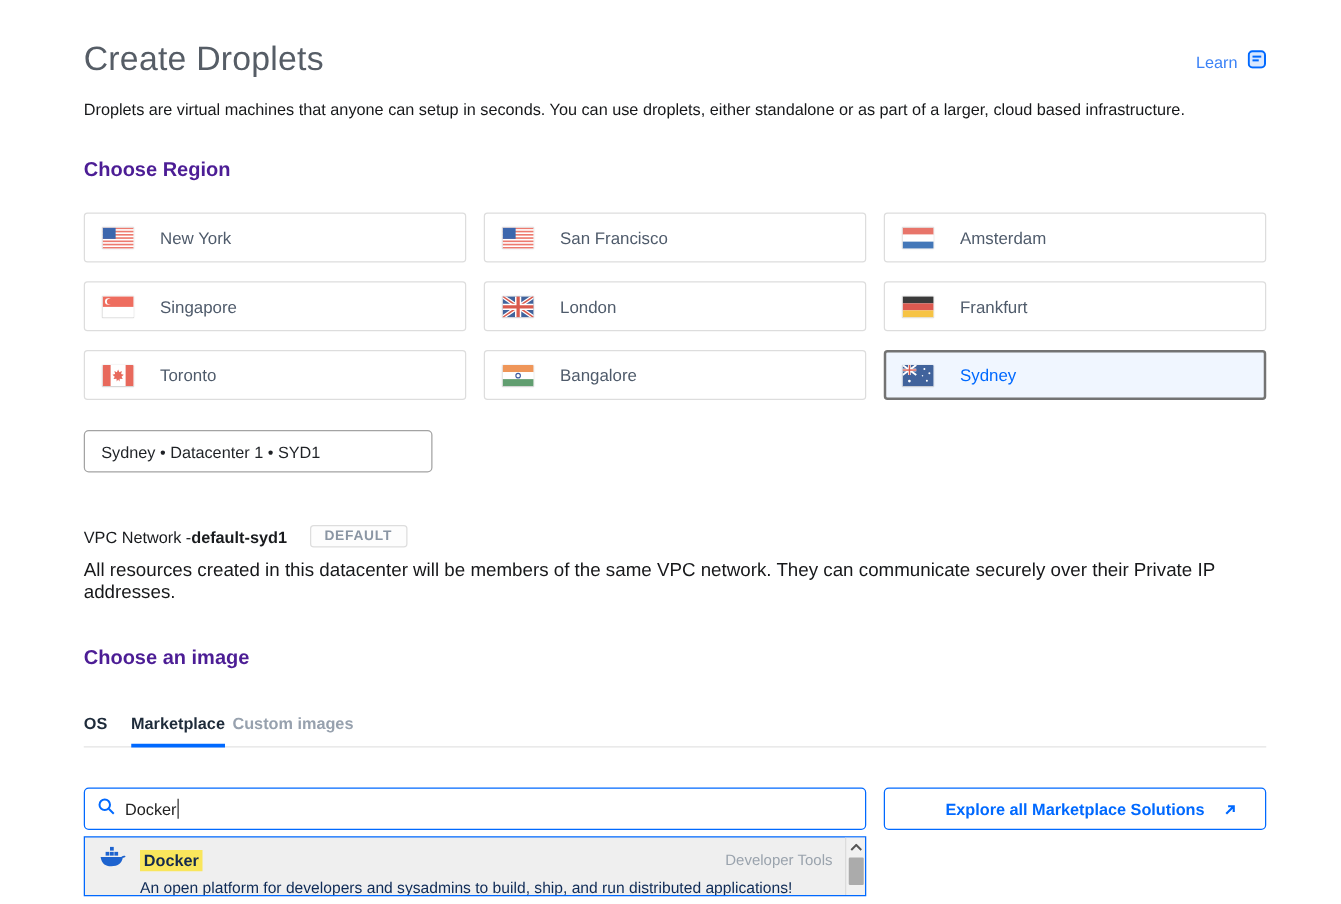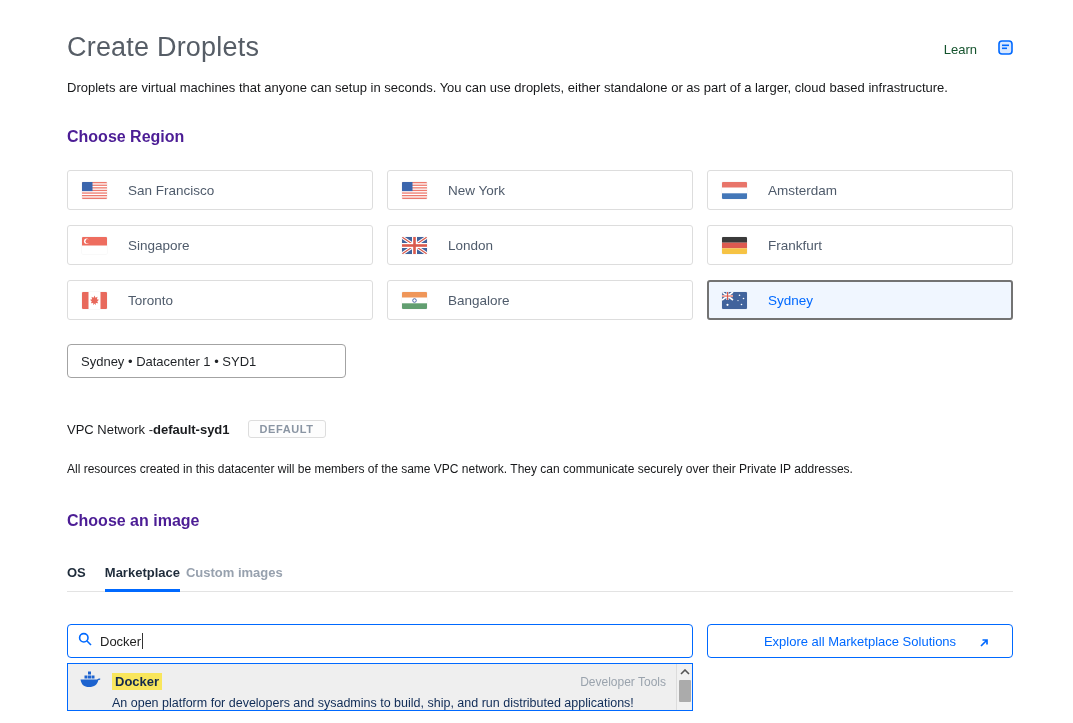--- a/index.html
+++ b/index.html
@@ -3,21 +3,21 @@
 <meta charset="utf-8">
 <style>
   * { margin:0; padding:0; box-sizing:border-box; }
   html,body { width:1073px; height:723px; background:#fff; overflow:hidden;
     font-family:"Liberation Sans", sans-serif; color:#1c2430; }
   .page { padding:0 60px 0 67px; position:relative; width:1073px; height:723px; }
 
   
   .header-row { display:flex; justify-content:space-between; align-items:flex-start; padding-top:32px; }
   .page-title { font-size:27px; font-weight:300; color:#565d66; letter-spacing:.2px; }
-  .learn-link { display:flex; align-items:center; gap:21px; margin-top:8px; color:#14532d; font-size:13px; cursor:pointer; text-decoration:none; }
+  .learn-link { display:flex; align-items:center; gap:8px; margin-top:8px; color:#3b82f6; font-size:13px; cursor:pointer; text-decoration:none; }
   .subtitle { margin-top:17px; font-size:13px; color:#17181a; }
 
   
   .section-heading { font-size:16px; font-weight:bold; color:#4c1d95; }
 
   
   .region-heading { margin-top:33px; }
   .region-grid { margin-top:24px; display:grid; grid-template-columns:repeat(3,1fr); column-gap:14px; row-gap:15px; }
   .region-card { height:40px; border:1px solid #ddd; border-radius:3px; background:#fff;
     display:flex; align-items:center; padding-left:14px; cursor:pointer; }
@@ -29,40 +29,40 @@
   
   .dc-heading { margin-top:19px; }
   .dc-select { margin-top:24px; width:279px; height:34px; border:1px solid #a3a3a3; border-radius:4px;
     display:flex; align-items:center; padding-left:13px; font-size:13px; color:#1f2226; background:#fff; cursor:pointer; }
 
   
   .vpc-row { margin-top:42px; display:flex; align-items:center; font-size:13px; color:#191b1e; }
   .vpc-name { font-weight:bold; }
   .vpc-badge { margin-left:18px; border:1px solid #ddd; border-radius:3px; padding:2px 11px;
     font-size:11px; font-weight:bold; letter-spacing:.6px; color:#8a95a3; background:#fdfdfd; }
-  .vpc-desc { margin-top:24px; font-size:12px; color:#17181a; }
+  .vpc-desc { margin-top:10px; font-size:15px; color:#17181a; }
 
   
   .image-heading { margin-top:36px; }
   .tabs { margin-top:35px; display:flex; border-bottom:1px solid #e3e3e3; }
   .tab { font-size:13px; font-weight:bold; color:#1e2b3a; padding-bottom:9px; cursor:pointer; }
   .tab-os { margin-right:19px; }
   .tab-marketplace { margin-right:6px; }
   .tab.active { border-bottom:3px solid #0069ff; margin-bottom:-1px; }
   .tab.dim { color:#97a1ae; }
 
   
   .search-row { margin-top:32px; display:flex; }
   .search-box { width:626px; height:34px; border:1px solid #0069ff; border-radius:4px; background:#fff;
     display:flex; align-items:center; padding-left:10px; }
   .search-box .q-text { margin-left:8px; font-size:13px; color:#222; }
   .caret { display:inline-block; width:1px; height:16px; background:#333; margin-left:1px; vertical-align:middle; }
   .explore-btn { margin-left:14px; width:306px; height:34px; border:1px solid #0069ff; border-radius:4px; background:#fff;
     display:flex; align-items:center; justify-content:center; position:relative; cursor:pointer; }
-  .explore-btn .explore-label { color:#0069ff; font-size:13px; font-weight:normal; }
+  .explore-btn .explore-label { color:#0069ff; font-size:13px; font-weight:bold; }
   .explore-btn .ext-arrow { position:absolute; right:22px; top:10px; }
 
   
   .dropdown { margin-top:5px; width:626px; height:48px; border:1px solid #0069ff; background:#efefef;
     position:relative; overflow:hidden; }
   .result-item { padding:7px 26px 0 11px; cursor:pointer; }
   .result-top { display:flex; align-items:center; }
   .result-name { margin-left:11px; font-size:13px; font-weight:bold; color:#13294d; background:#f9e65c; padding:1px 3px; }
   .result-cat { margin-left:auto; font-size:12px; color:#9aa3ad; }
   .result-desc { margin-top:4px; margin-left:33px; font-size:12.5px; color:#0f2b56; }
@@ -105,40 +105,40 @@
               <rect y="2.6" width="25" height="1.3"></rect>
               <rect y="5.2" width="25" height="1.3"></rect>
               <rect y="7.8" width="25" height="1.3"></rect>
               <rect y="10.4" width="25" height="1.3"></rect>
               <rect y="13" width="25" height="1.3"></rect>
               <rect y="15.6" width="25" height="1.4"></rect>
             </g>
             <rect width="10.5" height="9.1" fill="#3c66ad"></rect>
           </svg>
       </span>
-      <span class="region-label">San Francisco</span>
+      <span class="region-label">New York</span>
     </div>
 
     <div class="region-card">
       <span class="flag">
         <svg width="25" height="17" viewBox="0 0 25 17">
             <rect width="25" height="17" fill="#fff"></rect>
             <g fill="#ed7a6e">
               <rect y="0" width="25" height="1.3"></rect>
               <rect y="2.6" width="25" height="1.3"></rect>
               <rect y="5.2" width="25" height="1.3"></rect>
               <rect y="7.8" width="25" height="1.3"></rect>
               <rect y="10.4" width="25" height="1.3"></rect>
               <rect y="13" width="25" height="1.3"></rect>
               <rect y="15.6" width="25" height="1.4"></rect>
             </g>
             <rect width="10.5" height="9.1" fill="#3c66ad"></rect>
           </svg>
       </span>
-      <span class="region-label">New York</span>
+      <span class="region-label">San Francisco</span>
     </div>
 
     <div class="region-card">
       <span class="flag">
         <svg width="25" height="17" viewBox="0 0 25 17">
             <rect width="25" height="5.7" fill="#e8756a"></rect>
             <rect y="5.7" width="25" height="5.6" fill="#fff"></rect>
             <rect y="11.3" width="25" height="5.7" fill="#4377b8"></rect>
           </svg>
       </span>

